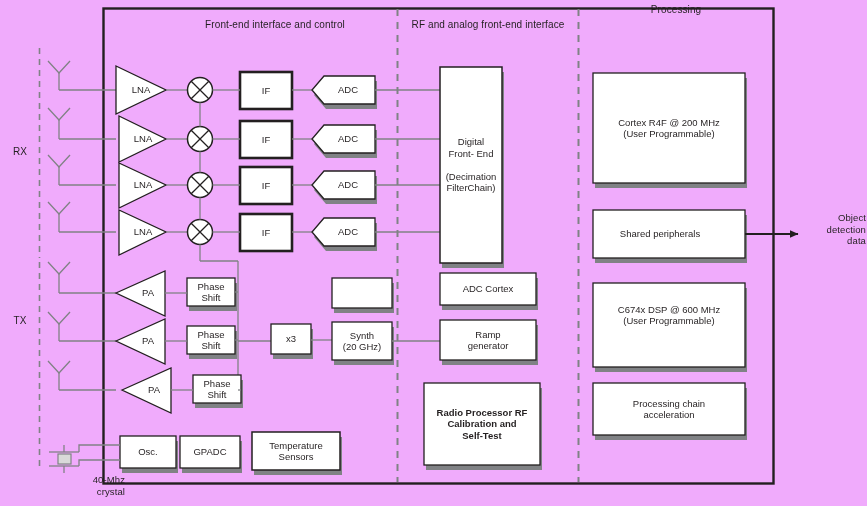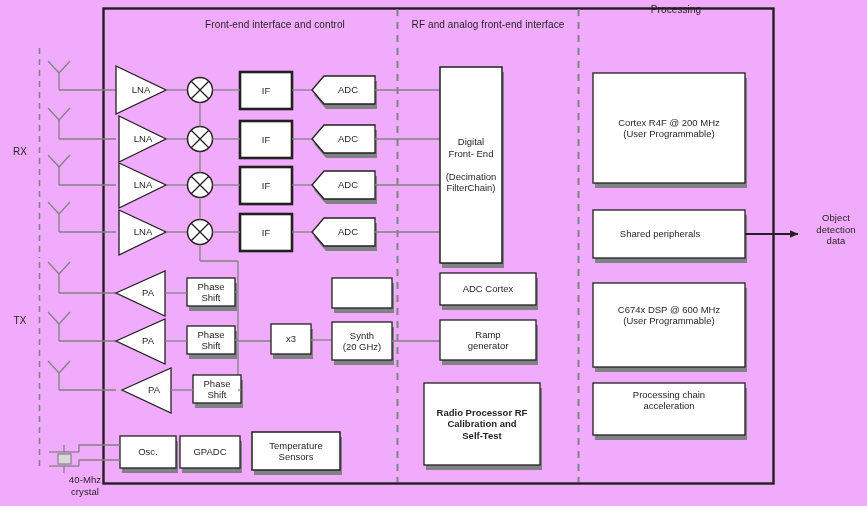--- a/index.html
+++ b/index.html
@@ -23,21 +23,21 @@
     font-size:9.5px;
     line-height:11.5px;
     color:#231f20;
     text-align:center;
     white-space:pre-line;
     pointer-events:none;
     letter-spacing:0.1px;
   }
   .lbl.big{font-size:10px;}
   .lbl.sec{font-size:10px;}
-  .lbl.left{text-align:center;}
+  .lbl.left{text-align:right;}
   .boxlabel{
     position:absolute;
     display:flex;
     align-items:center;
     justify-content:center;
     text-align:center;
     font-size:9.5px;
     line-height:11.5px;
     color:#231f20;
     white-space:pre-line;
@@ -347,21 +347,21 @@
 (20 GHz)</div>
   <div class="boxlabel" style="left:120px; top:436px; width:56px; height:32px;">Osc.</div>
   <div class="boxlabel" style="left:180px; top:436px; width:60px; height:32px;">GPADC</div>
   <div class="boxlabel" style="left:252px; top:432px; width:88px; height:38px;">Temperature
 Sensors</div>
   <div class="boxlabel" style="left:593px; top:73px; width:152px; height:110px;">Cortex R4F @ 200 MHz
 (User Programmable)</div>
   <div class="boxlabel" style="left:593px; top:210px; width:134px; height:48px;">Shared peripherals</div>
   <div class="boxlabel" style="left:593px; top:283px; width:152px; height:64px;">C674x DSP @ 600 MHz
 (User Programmable)</div>
-  <div class="boxlabel" style="left:593px; top:374px; width:152px; height:52px;">Processing chain
+  <div class="boxlabel" style="left:593px; top:383px; width:152px; height:52px;">Processing chain
 acceleration</div>
 
   <div class="lbl left" style="left:45px; top:474px; width:80px;">40-Mhz
 crystal</div>
   <div class="lbl left" style="left:806px; top:212px; width:60px;">Object
 detection
 data</div>
 
 </div>
 

